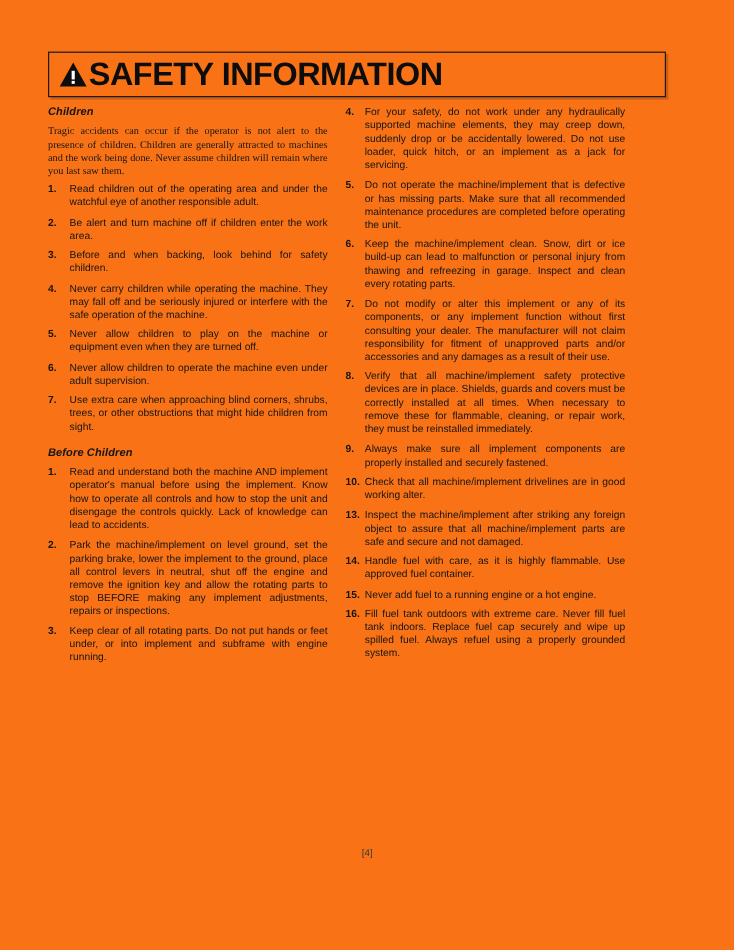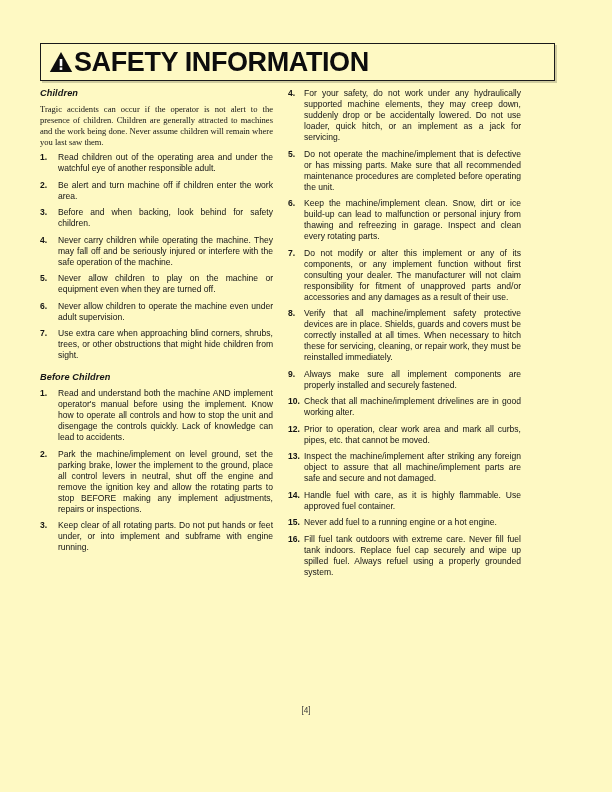--- a/index.html
+++ b/index.html
@@ -14,21 +14,21 @@
     font-family: "Liberation Sans", sans-serif;
     color: #141414;
     overflow: hidden;
   }
 
   .page {
     position: absolute;
     left: 0; top: 0;
     width: 612px;
     height: 792px;
-    background: #fef9c3;
+    background: #f97316;
   }
 
   
   .header-box {
     position: absolute;
     left: 40px;
     top: 43px;
     width: 515px;
     height: 38px;
     border: 1.6px solid #1a1a1a;
@@ -206,35 +206,31 @@
       <li>
           <span class="num">6.</span>
           <span class="txt">Keep the machine/implement clean. Snow, dirt or ice build-up can lead to malfunction or personal injury from thawing and refreezing in garage. Inspect and clean every rotating parts.</span>
         </li>
       <li>
           <span class="num">7.</span>
           <span class="txt">Do not modify or alter this implement or any of its components, or any implement function without first consulting your dealer. The manufacturer will not claim responsibility for fitment of unapproved parts and/or accessories and any damages as a result of their use.</span>
         </li>
       <li>
           <span class="num">8.</span>
-          <span class="txt">Verify that all machine/implement safety protective devices are in place. Shields, guards and covers must be correctly installed at all times. When necessary to hitch these for servicing, cleaning, or repair work, they must be reinstalled immediately.</span>
+          <span class="txt">Verify that all machine/implement safety protective devices are in place. Shields, guards and covers must be correctly installed at all times. When necessary to remove these for flammable, cleaning, or repair work, they must be reinstalled immediately.</span>
         </li>
       <li>
           <span class="num">9.</span>
           <span class="txt">Always make sure all implement components are properly installed and securely fastened.</span>
         </li>
       <li>
           <span class="num">10.</span>
           <span class="txt">Check that all machine/implement drivelines are in good working alter.</span>
         </li>
       <li>
-          <span class="num">12.</span>
-          <span class="txt">Prior to operation, clear work area and mark all curbs, pipes, etc. that cannot be moved.</span>
-        </li>
-      <li>
           <span class="num">13.</span>
           <span class="txt">Inspect the machine/implement after striking any foreign object to assure that all machine/implement parts are safe and secure and not damaged.</span>
         </li>
       <li>
           <span class="num">14.</span>
           <span class="txt">Handle fuel with care, as it is highly flammable. Use approved fuel container.</span>
         </li>
       <li>
           <span class="num">15.</span>
           <span class="txt">Never add fuel to a running engine or a hot engine.</span>

